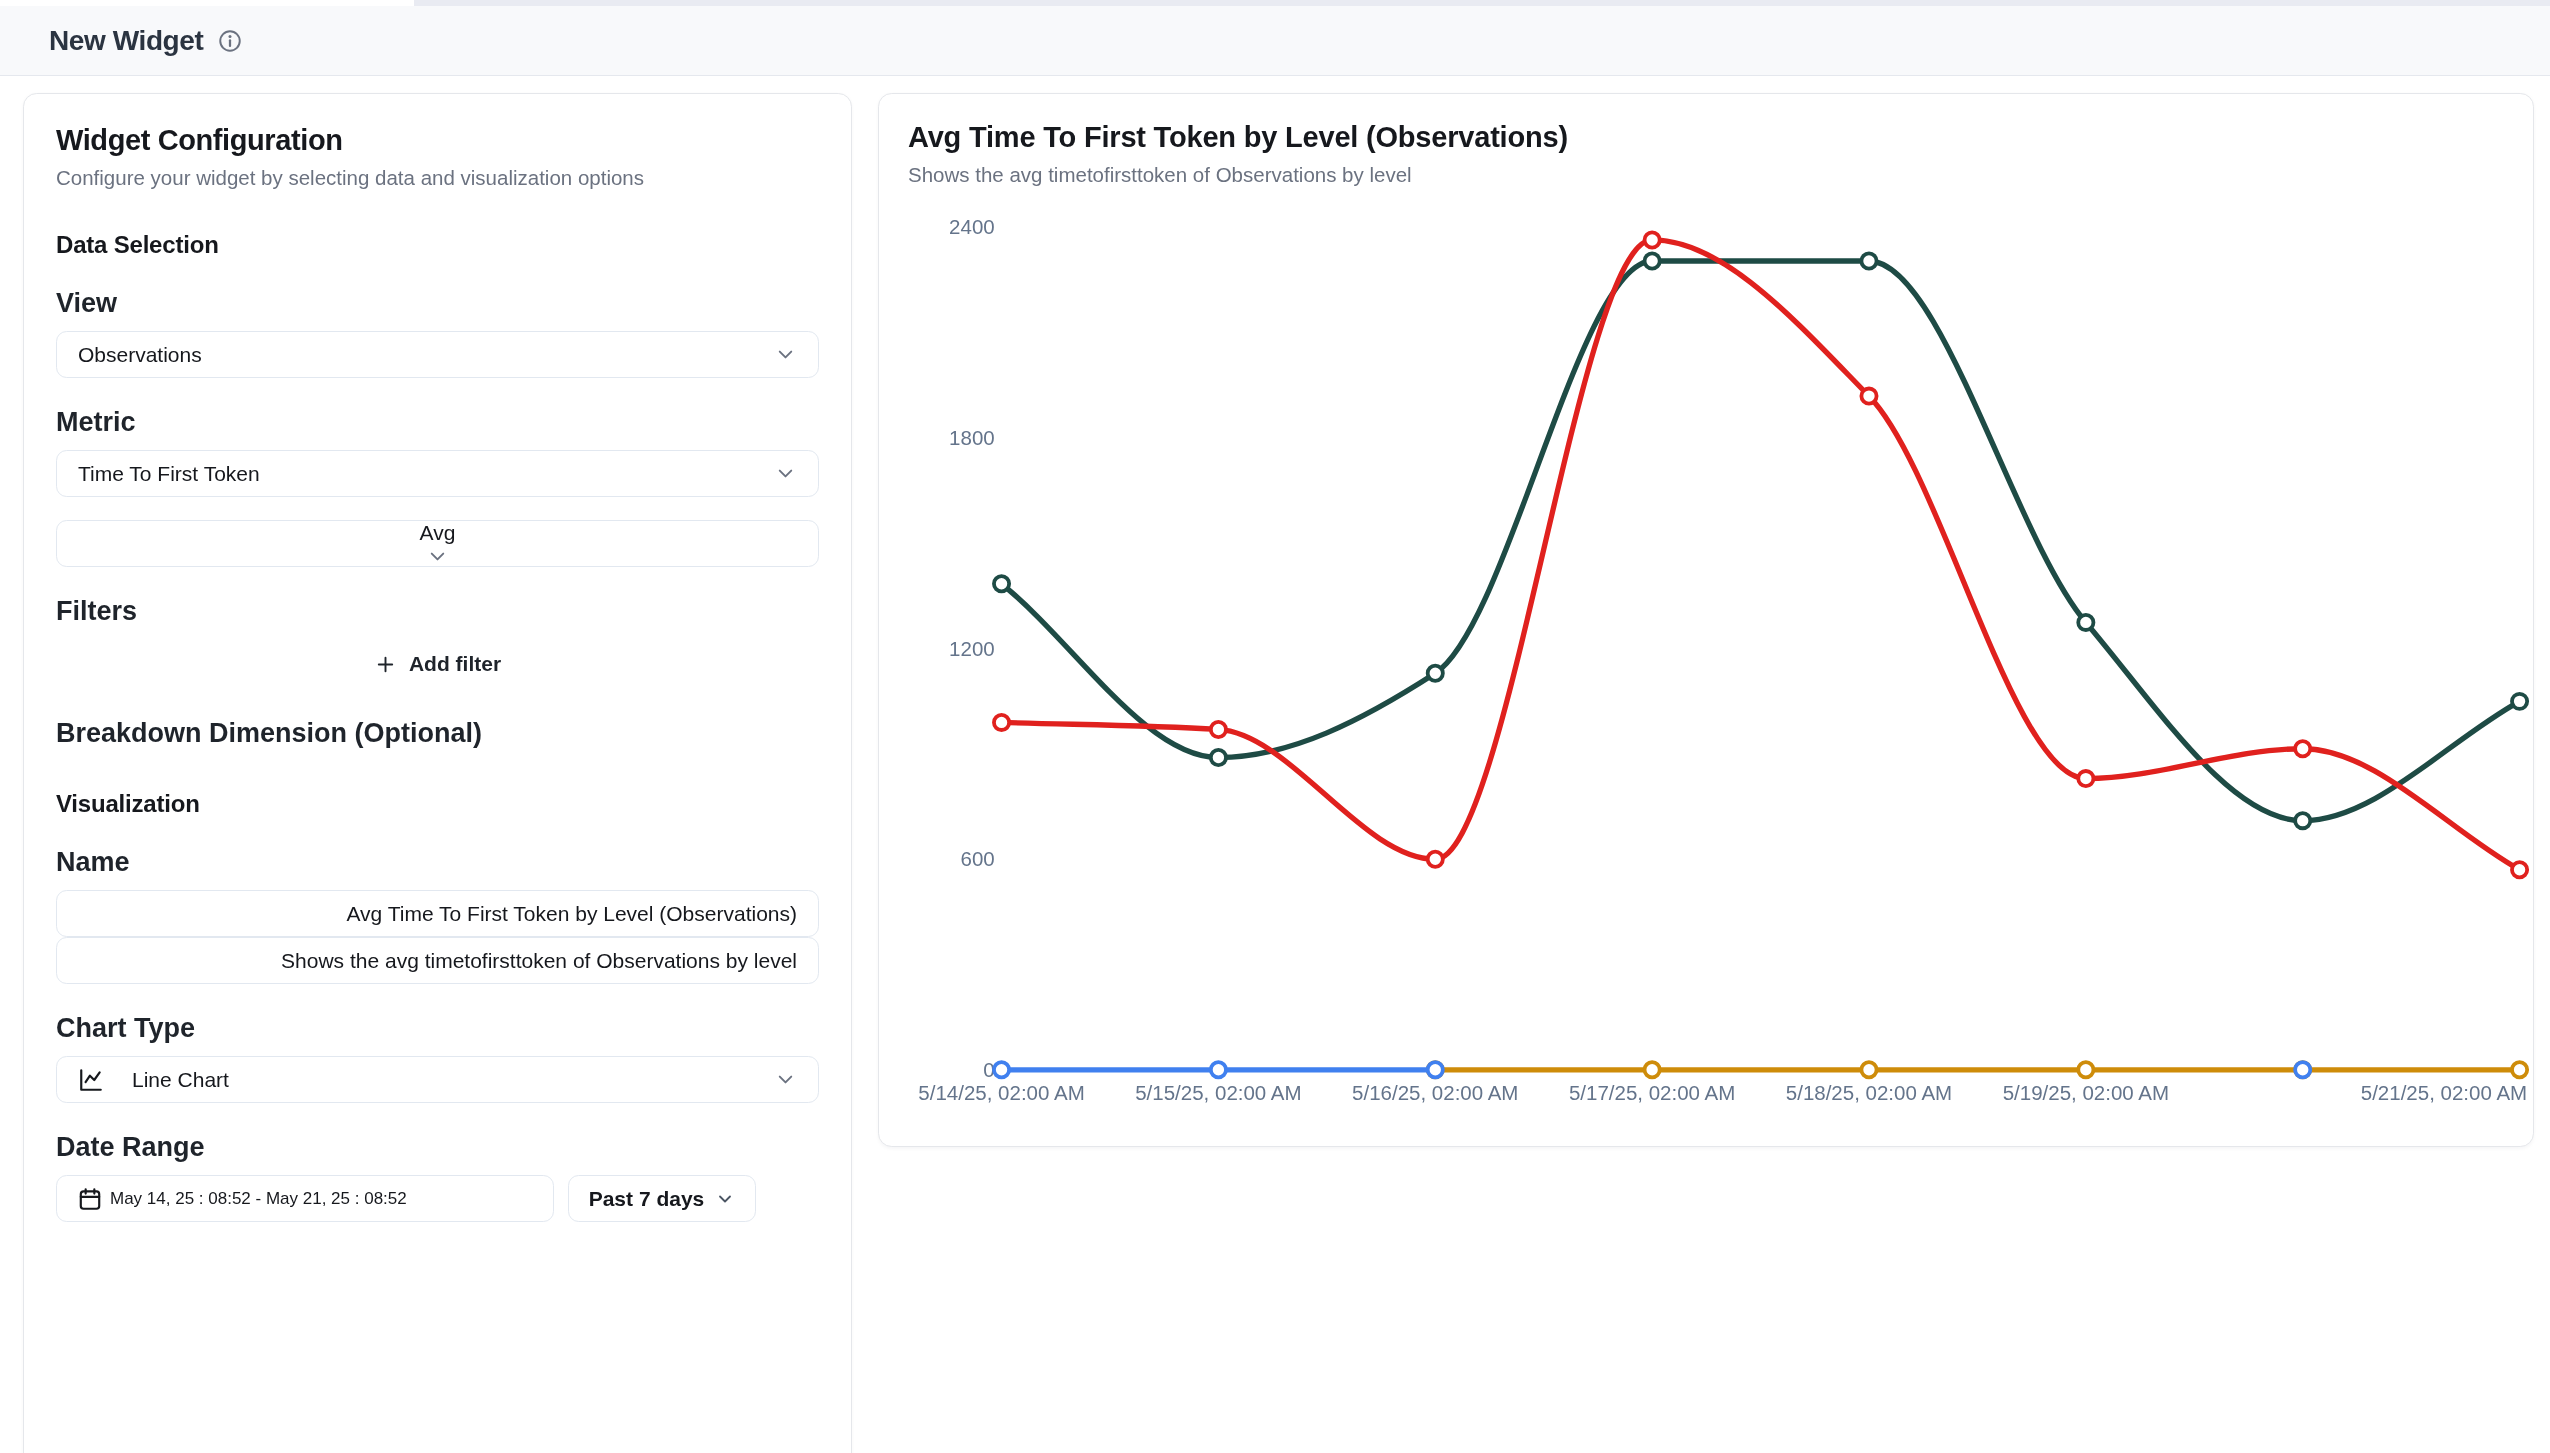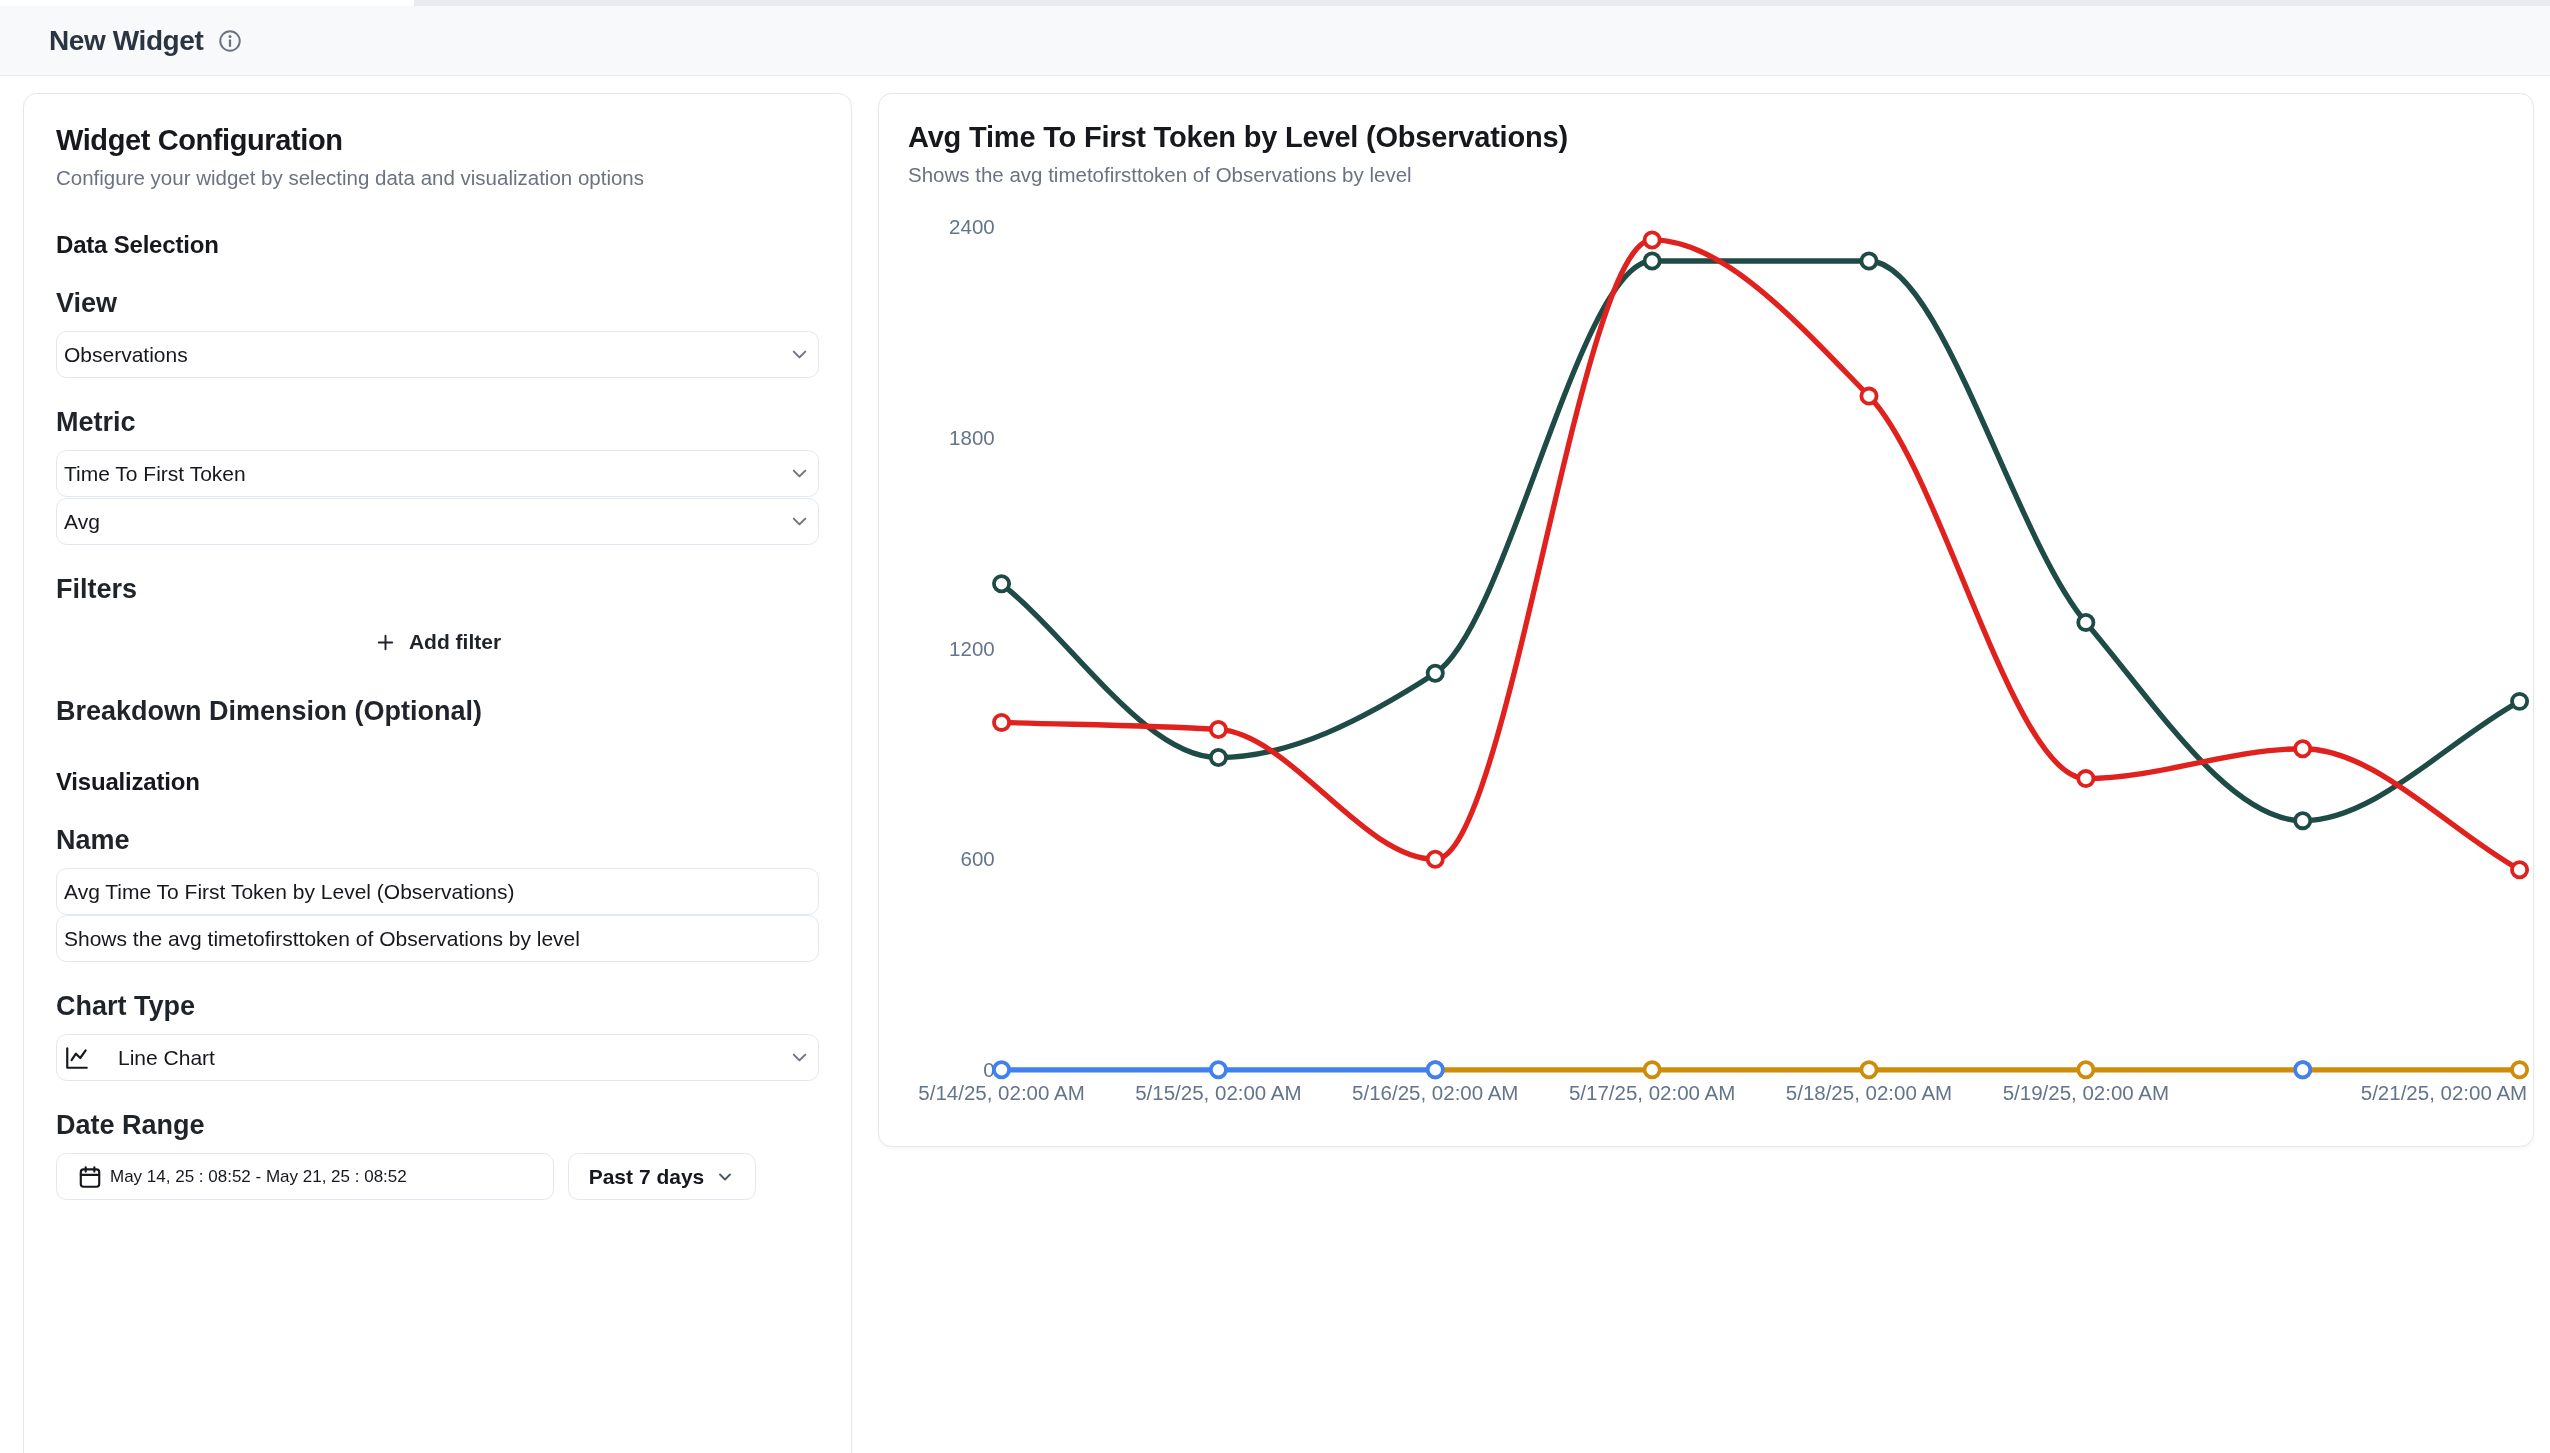--- a/index.html
+++ b/index.html
@@ -18,25 +18,25 @@
           box-shadow:0 1.5px 3.8px rgba(16,24,40,.04); }
   .config-card { left:23px; top:93px; width:829px; height:1375px; padding:30px 32px; }
   .chart-card  { left:878px; top:93px; width:1656px; height:1054px; padding:27px 29px; }
 
   .config-title { font-size:29px; font-weight:700; letter-spacing:-0.4px; color:#16181d; }
   .config-sub   { font-size:20.5px; color:#6b7280; margin-top:9px; }
   .section-h    { font-size:24px; font-weight:700; letter-spacing:-0.2px; margin-top:41px; }
   .field-label  { font-size:27px; font-weight:600; color:#1f242b; margin-top:29px; margin-bottom:12px; }
 
   .select, .text-input { display:flex; align-items:center; width:100%; height:47px;
-    border:1.5px solid #e2e8f0; border-radius:10.6px; padding:0 7px; font-size:21px;
-    color:#16181d; background:#fff; }
+    border:1.5px solid #e2e8f0; border-radius:10.6px; padding:0 21px; font-size:21px;
+    color:#16181d; background:#fff;text-align:right; }
   .select { justify-content:space-between; cursor:pointer; }
   .select .sel-left { display:flex; align-items:center; gap:28px; }
-  .stack + .stack { margin-top:1px; }
+  .stack + .stack { margin-top:23px;flex-direction:column; }
   input.text-input { outline:none; font-family:"Liberation Sans", sans-serif; }
 
   .add-filter { display:flex; align-items:center; justify-content:center; gap:12px;
     height:50px; font-size:21px; font-weight:600; color:#1f242b; margin-top:10.6px;
     border-radius:10.6px; cursor:pointer; }
 
   .date-row { display:flex; gap:13.7px; }
   .date-btn { display:flex; align-items:center; gap:7px; width:498px; height:47px;
     border:1.5px solid #e2e8f0; border-radius:10.6px; padding:0 20px; font-size:17px; background:#fff; }
   .preset-btn { display:flex; align-items:center; gap:10.6px; height:47px;

